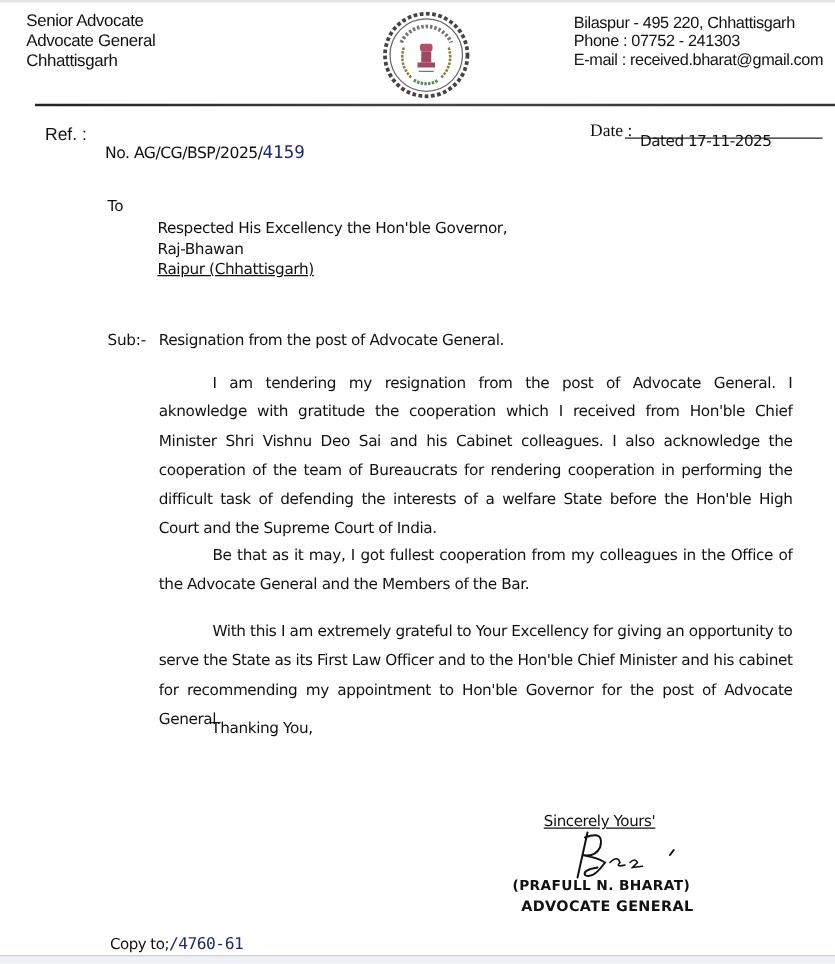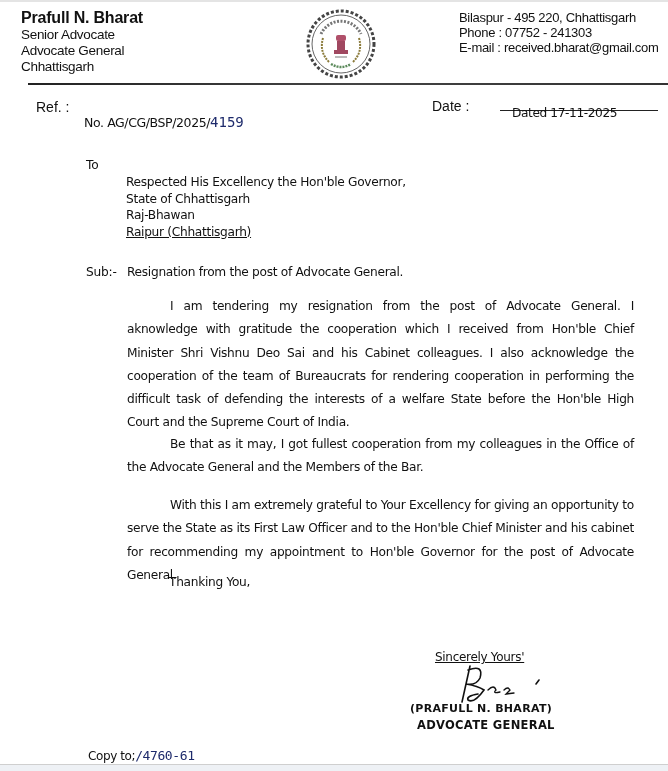--- a/index.html
+++ b/index.html
@@ -18,21 +18,21 @@
   .lh-right { position: absolute; left: 459px; top: 10px; font-family: "Liberation Sans", sans-serif; font-size: 13px; line-height: 15px; color: #111; letter-spacing: -0.3px; }
 
   .emblem { position: absolute; left: 305px; top: 8px; width: 72px; height: 72px; }
 
   .header-rule { position: absolute; left: 28px; top: 83px; width: 640px; height: 2px; background: linear-gradient(90deg, #222 0%, #444 50%, #333 100%); }
 
   .ref-label { position: absolute; left: 36px; top: 99px; font-family: "Liberation Sans", sans-serif; font-size: 14px; }
   .ref-number { position: absolute; left: 84px; top: 114px; font-family: "DejaVu Sans", sans-serif; font-size: 12.5px; letter-spacing: -0.4px; }
   .ref-number .hand { color: #1d2a6b; font-family: "DejaVu Sans Mono", monospace; font-size: 14px; letter-spacing: 0px; }
 
-  .date-label { position: absolute; left: 432px; top: 98px; font-family: Liberation Sans, sans-serif; font-size: 14px; }
+  .date-label { position: absolute; left: 472px; top: 98px; font-family: Liberation Serif, serif; font-size: 14px; }
   .date-line { position: absolute; left: 500px; top: 110px; width: 158px; height: 1px; background: #222; }
   .date-value { position: absolute; left: 512px; top: 106px; font-size: 12px; letter-spacing: -0.4px; }
 
   .body-text { font-family: "DejaVu Sans", sans-serif; font-size: 12.2px; color: #111; }
   .to-label { position: absolute; left: 86px; top: 158px; }
   .addr { position: absolute; left: 126px; top: 174px; line-height: 16.5px; letter-spacing: -0.3px; }
   .addr .u { text-decoration: underline; }
 
   .sub-label { position: absolute; left: 86px; top: 265px; letter-spacing: -0.2px; text-align: right; }
   .sub-text { position: absolute; left: 127px; top: 265px; letter-spacing: -0.3px; }
@@ -51,21 +51,20 @@
 
   .copy-to { position: absolute; left: 88px; top: 748px; font-size: 12px; letter-spacing: -0.4px; }
   .copy-to .hand { color: #1d2a6b; font-family: "DejaVu Sans Mono", monospace; font-size: 13px; }
 </style>
 </head>
 <body>
 
 <div class="top-rule"></div>
 
 <div class="lh-left">
-  <div class="name">Prafull N. Bharat</div>
   <div>Senior Advocate</div>
   <div>Advocate General</div>
   <div>Chhattisgarh</div>
 </div>
 
 <svg class="emblem" viewBox="0 0 72 72">
   <circle cx="36" cy="36" r="33" fill="none" stroke="#444" stroke-width="3" stroke-dasharray="3 2"></circle>
   <circle cx="36" cy="36" r="29" fill="none" stroke="#666" stroke-width="1"></circle>
   <path d="M16 26 A22 22 0 0 1 56 26" fill="none" stroke="#777" stroke-width="3" stroke-dasharray="2 1.5"></path>
   <path d="M18 30 Q14 44 24 54" fill="none" stroke="#8a7a3a" stroke-width="2" stroke-dasharray="2 1"></path>
@@ -90,21 +89,20 @@
   <span>No.  AG/CG/BSP/2025/</span><span class="hand">4159</span>
 </div>
 
 <div class="date-label">Date :</div>
 <div class="date-line"></div>
 <div class="date-value body-text">Dated 17-11-2025</div>
 
 <div class="to-label body-text">To</div>
 <div class="addr body-text">
   <div>Respected His Excellency the Hon'ble Governor,</div>
-  <div>State of Chhattisgarh</div>
   <div>Raj-Bhawan</div>
   <div class="u">Raipur (Chhattisgarh)</div>
 </div>
 
 <div class="sub-label body-text">Sub:-</div>
 <div class="sub-text body-text">Resignation from the post of Advocate General.</div>
 
 <div class="para p1 body-text">I am tendering my resignation from the post of Advocate General. I aknowledge with gratitude the cooperation which I received from Hon'ble Chief Minister Shri Vishnu Deo Sai and his Cabinet colleagues. I also acknowledge the cooperation of the team of Bureaucrats for rendering cooperation in performing the difficult task of defending the interests of a welfare State before the Hon'ble High Court and the Supreme Court of India.</div>
 <div class="para p2 body-text">Be that as it may, I got fullest cooperation from my colleagues in the Office of the Advocate General and the Members of the Bar.</div>
 <div class="para p3 body-text">With this I am extremely grateful to Your Excellency for giving an opportunity to serve the State as its First Law Officer and to the Hon'ble Chief Minister and his cabinet for recommending my appointment to Hon'ble Governor for the post of Advocate General.</div>

